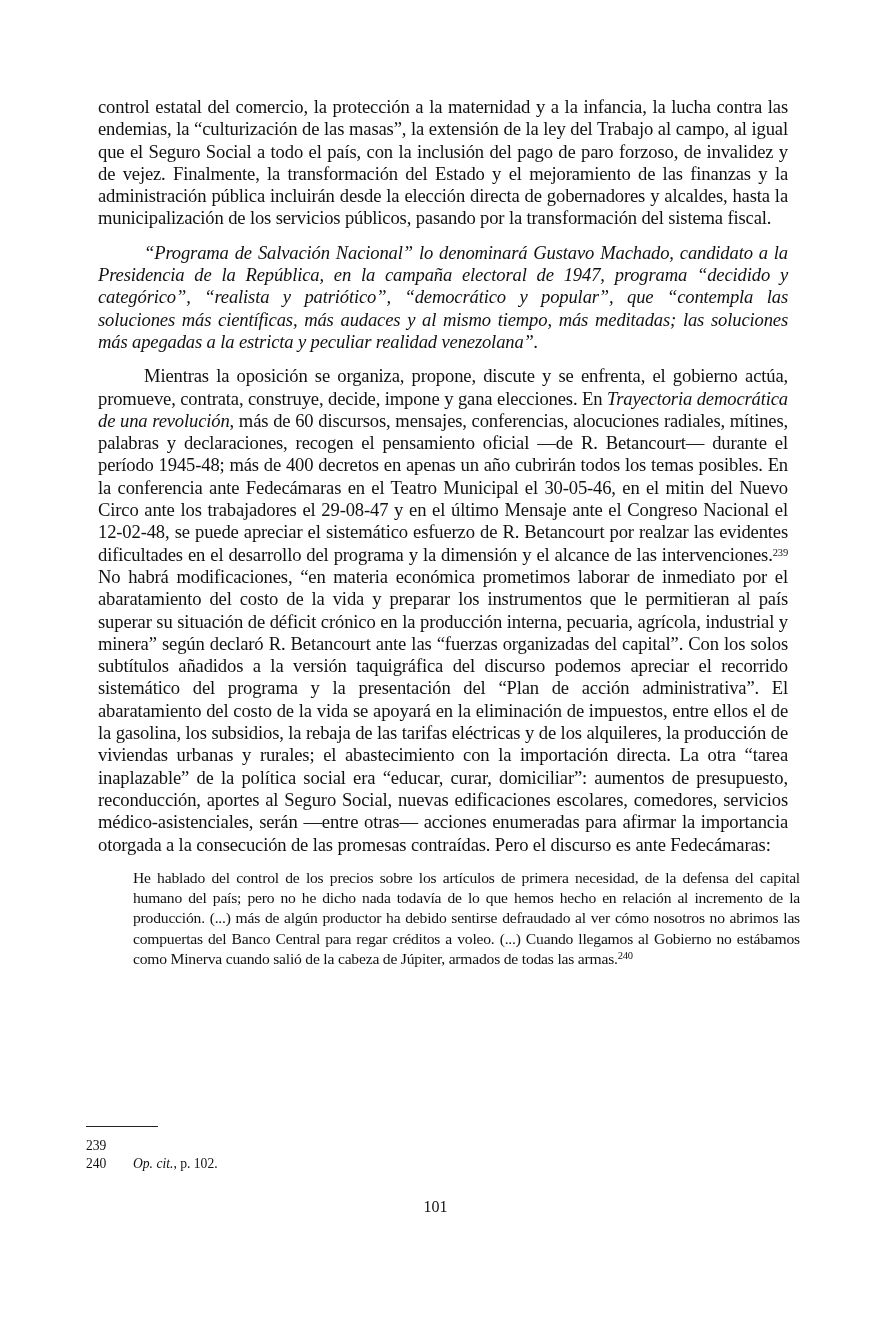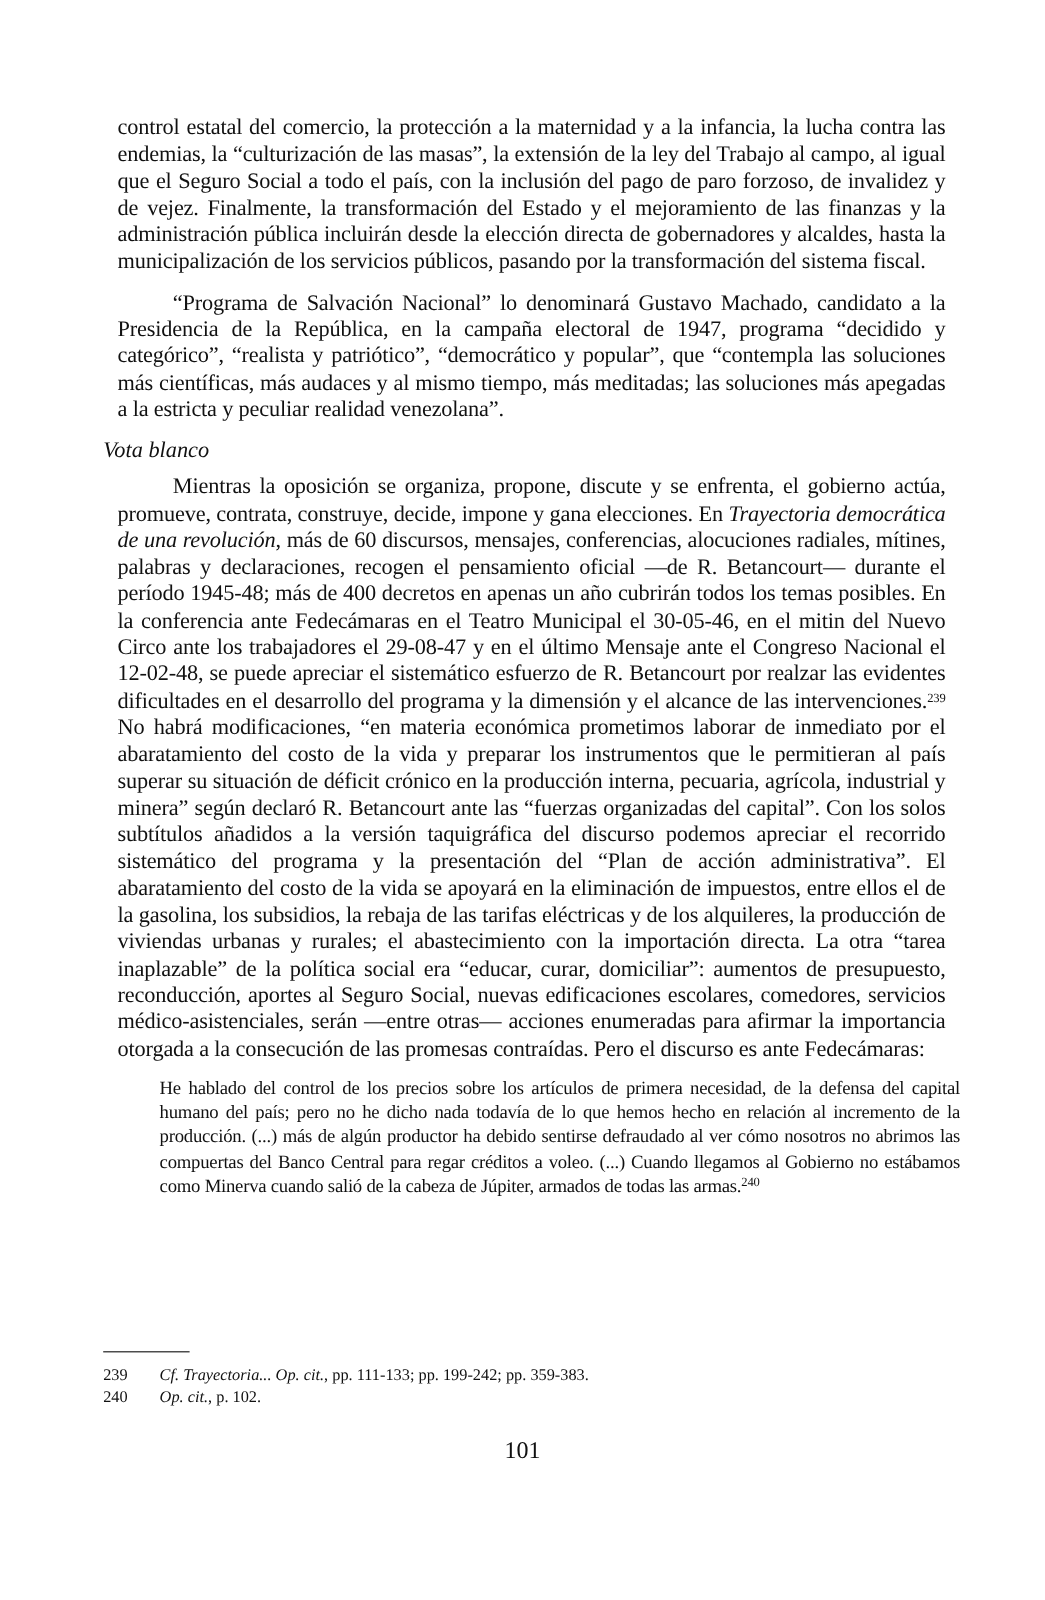--- a/index.html
+++ b/index.html
@@ -1,50 +1,48 @@
 <!DOCTYPE html>
 <html><head>
 <meta charset="utf-8">
 <style>
   html, body { margin: 0; padding: 0; background: #ffffff; }
   body { width: 871px; height: 1333px; position: relative; overflow: hidden; color: #111; font-family: "Liberation Serif", serif; }
   .page { position: absolute; left: 86px; top: 96px; width: 714px; }
   .para { font-size: 18.6px; line-height: 22.3px; text-align: justify; margin: 12px; letter-spacing: -0.15px; }
   .indent { text-indent: 46px; }
   .p1 { margin-top: 0; }
-  .p2 { margin-top: 4px; }
+  .p2 { margin-top: 4px; font-style: italic; }
   .heading { font-style: italic; font-size: 18.6px; line-height: 22px; margin: 10px 0 8px 0; }
   .p3 { margin-top: 0; }
   .sup { font-size: 10.5px; vertical-align: 5px; line-height: 0; }
   .quote { margin: 10px 0 16px 47px; font-size: 15.6px; line-height: 20.3px; text-align: justify; letter-spacing: -0.2px; }
   .fn-rule { position: absolute; left: 86px; top: 1126px; width: 72px; border-top: 1px solid #222; }
   .footnotes { position: absolute; left: 86px; top: 1137px; width: 714px; font-size: 13.6px; line-height: 17.5px; }
   .fn { display: flex; }
   .fn-num { width: 47px; flex: none; }
   .fn-text em { font-style: italic; }
-  .page-num { position: absolute; left: 0; width: 871px; top: 1198px; text-align: center; font-size: 20px; }
+  .page-num { position: absolute; left: 0; width: 871px; top: 1198px; text-align: center; font-size: 16px; }
   em { font-style: italic; }
 </style>
 </head>
 <body>
 
 <div class="page">
   <p class="para p1">control estatal del comercio, la protección a la maternidad y a la infancia, la lucha contra las endemias, la “culturización de las masas”, la extensión de la ley del Trabajo al campo, al igual que el Seguro Social a todo el país, con la inclusión del pago de paro forzoso, de invalidez y de vejez. Finalmente, la transformación del Estado y el mejoramiento de las finanzas y la administración pública incluirán desde la elección directa de gobernadores y alcaldes, hasta la municipalización de los servicios públicos, pasando por la transformación del sistema fiscal.</p>
   <p class="para indent p2">“Programa de Salvación Nacional” lo denominará Gustavo Machado, candidato a la Presidencia de la República, en la campaña electoral de 1947, programa “decidido y categórico”, “realista y patriótico”, “democrático y popular”, que “contempla las soluciones más científicas, más audaces y al mismo tiempo, más meditadas; las soluciones más apegadas a la estricta y peculiar realidad venezolana”.</p>
-  <div class="heading">Vota blanco</div>
   <p class="para indent p3"><span>Mientras la oposición se organiza, propone, discute y se enfrenta, el gobierno actúa, promueve, contrata, construye, decide, impone y gana elecciones. En </span><em>Trayectoria democrática de una revolución</em><span>, más de 60 discursos, mensajes, conferencias, alocuciones radiales, mítines, palabras y declaraciones, recogen el pensamiento oficial —de R. Betancourt— durante el período 1945-48; más de 400 decretos en apenas un año cubrirán todos los temas posibles. En la conferencia ante Fedecámaras en el Teatro Municipal el 30-05-46, en el mitin del Nuevo Circo ante los trabajadores el 29-08-47 y en el último Mensaje ante el Congreso Nacional el 12-02-48, se puede apreciar el sistemático esfuerzo de R. Betancourt por realzar las evidentes dificultades en el desarrollo del programa y la dimensión y el alcance de las intervenciones.</span><span class="sup">239</span><span> No habrá modificaciones, “en materia económica prometimos laborar de inmediato por el abaratamiento del costo de la vida y preparar los instrumentos que le permitieran al país superar su situación de déficit crónico en la producción interna, pecuaria, agrícola, industrial y minera” según declaró R. Betancourt ante las “fuerzas organizadas del capital”. Con los solos subtítulos añadidos a la versión taquigráfica del discurso podemos apreciar el recorrido sistemático del programa y la presentación del “Plan de acción administrativa”. El abaratamiento del costo de la vida se apoyará en la eliminación de impuestos, entre ellos el de la gasolina, los subsidios, la rebaja de las tarifas eléctricas y de los alquileres, la producción de viviendas urbanas y rurales; el abastecimiento con la importación directa. La otra “tarea inaplazable” de la política social era “educar, curar, domiciliar”: aumentos de presupuesto, reconducción, aportes al Seguro Social, nuevas edificaciones escolares, comedores, servicios médico-asistenciales, serán —entre otras— acciones enumeradas para afirmar la importancia otorgada a la consecución de las promesas contraídas. Pero el discurso es ante Fedecámaras:</span></p>
   <p class="quote"><span>He hablado del control de los precios sobre los artículos de primera necesidad, de la defensa del capital humano del país; pero no he dicho nada todavía de lo que hemos hecho en relación al incremento de la producción. (...) más de algún productor ha debido sentirse defraudado al ver cómo nosotros no abrimos las compuertas del Banco Central para regar créditos a voleo. (...) Cuando llegamos al Gobierno no estábamos como Minerva cuando salió de la cabeza de Júpiter, armados de todas las armas.</span><span class="sup">240</span></p>
 </div>
 
 <div class="fn-rule"></div>
 
 <div class="footnotes">
   <div class="fn">
     <span class="fn-num">239</span>
-    <span class="fn-text"><em>Cf. Trayectoria... Op. cit.</em><span>, pp. 111-133; pp. 199-242; pp. 359-383.</span></span>
   </div>
   <div class="fn">
     <span class="fn-num">240</span>
     <span class="fn-text"><em>Op. cit.</em><span>, p. 102.</span></span>
   </div>
 </div>
 
 <div class="page-num">101</div>
 
 </body></html>

